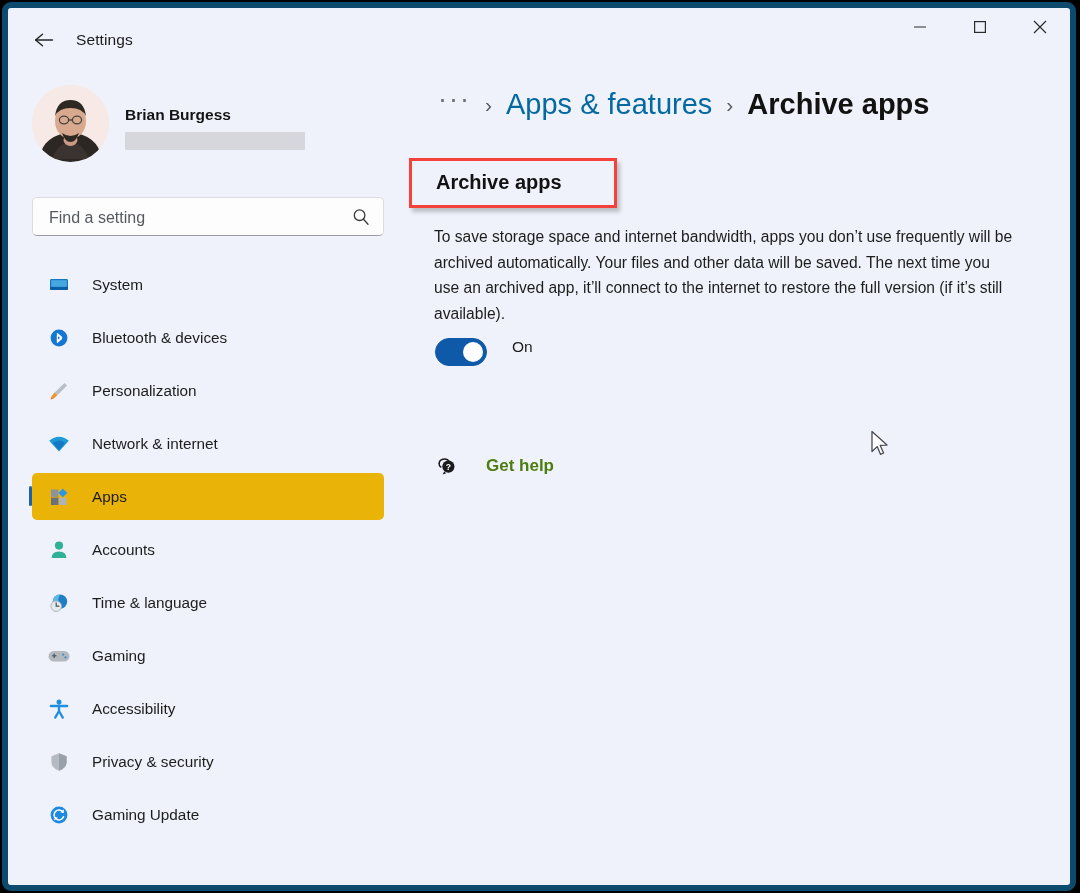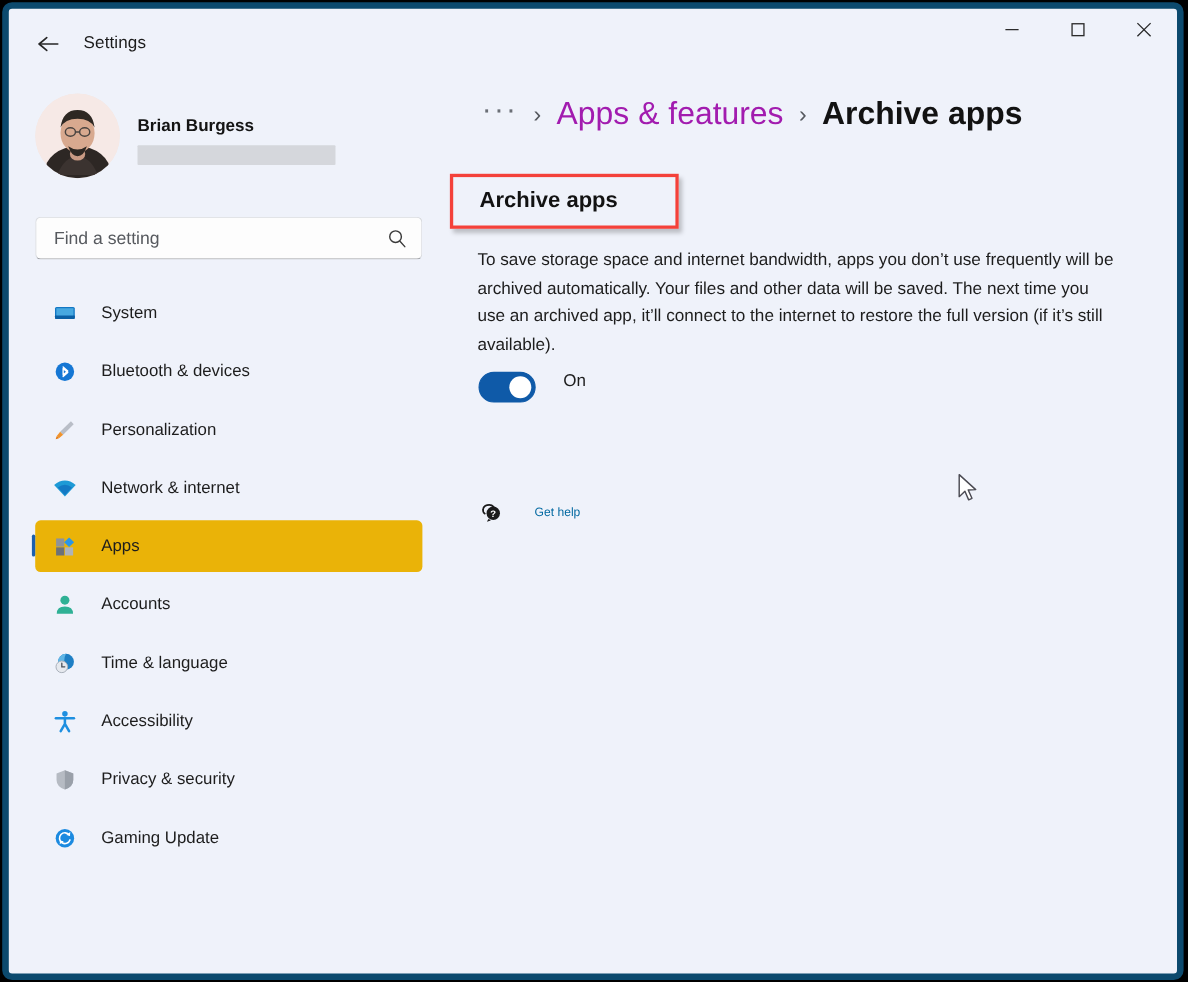--- a/index.html
+++ b/index.html
@@ -224,21 +224,21 @@
     letter-spacing: 2px;
     line-height: 1;
     padding-bottom: 10px;
   }
   .crumb-sep {
     color: #55585e;
     font-size: 21px;
     margin: 0 14px;
   }
   .crumb-link {
-    color: #a21caf;
+    color: #0369a1;
     font-size: 29px;
   }
   .crumb-current {
     color: #121212;
     font-size: 29px;
     font-weight: bold;
   }
 
   .page-heading-wrap {
     position: absolute;
@@ -313,22 +313,23 @@
   }
   .gethelp-icon {
     width: 26px;
     height: 26px;
     display: flex;
     align-items: center;
     justify-content: center;
   }
   .gethelp-label {
     margin-left: 26px;
-    font-size: 11px;
-    color: #0369a1;
+    font-size: 17px;
+    color: #4d7c0f;
+    font-weight: bold;
   }
 
   .cursor {
     position: absolute;
     left: 464px;
     top: 364px;
     width: 22px;
     height: 30px;
     pointer-events: none;
   }
@@ -478,20 +479,32 @@
             <svg width="22" height="22" viewBox="0 0 22 22">
               <circle cx="12" cy="9.6" r="7.2" fill="#1e7fc4"></circle>
               <path d="M12 2.4 a7.2 7.2 0 0 0 0 14.4 a4.2 9 0 0 1 0 -14.4 z" fill="#5fb6e6"></path>
               <circle cx="8.2" cy="14.2" r="5.3" fill="#e6e9ee" stroke="#a9b0ba" stroke-width="0.9"></circle>
               <path d="M8.2 10.8 V14.2 H10.9" fill="none" stroke="#4b5159" stroke-width="1.2" stroke-linecap="round"></path>
             </svg>
           </span>
           <span class="navlabel">Time &amp; language</span>
         </div>
 
+        <div class="navitem">
+          <span class="navicon">
+            <svg width="24" height="20" viewBox="0 0 24 20">
+              <rect x="1.5" y="5" width="21" height="10.6" rx="5.3" fill="#b4b9c0"></rect>
+              <rect x="5" y="9" width="4.6" height="1.5" rx="0.7" fill="#5e636b"></rect>
+              <rect x="6.5" y="7.5" width="1.5" height="4.6" rx="0.7" fill="#5e636b"></rect>
+              <circle cx="16.2" cy="8.6" r="1.15" fill="#3f8fd0"></circle>
+              <circle cx="18.6" cy="11.4" r="1.15" fill="#3f8fd0"></circle>
+            </svg>
+          </span>
+          <span class="navlabel">Gaming</span>
+        </div>
 
         <div class="navitem">
           <span class="navicon">
             <svg width="22" height="22" viewBox="0 0 22 22">
               <circle cx="11" cy="3.9" r="2.5" fill="#1e8fe0"></circle>
               <path d="M2.8 8 H19.2" stroke="#1e8fe0" stroke-width="2.3" stroke-linecap="round"></path>
               <path d="M11 7.5 V13 L7.2 19.6 M11 13 L14.8 19.6" stroke="#1e8fe0" stroke-width="2.3" fill="none" stroke-linecap="round"></path>
             </svg>
           </span>
           <span class="navlabel">Accessibility</span>

